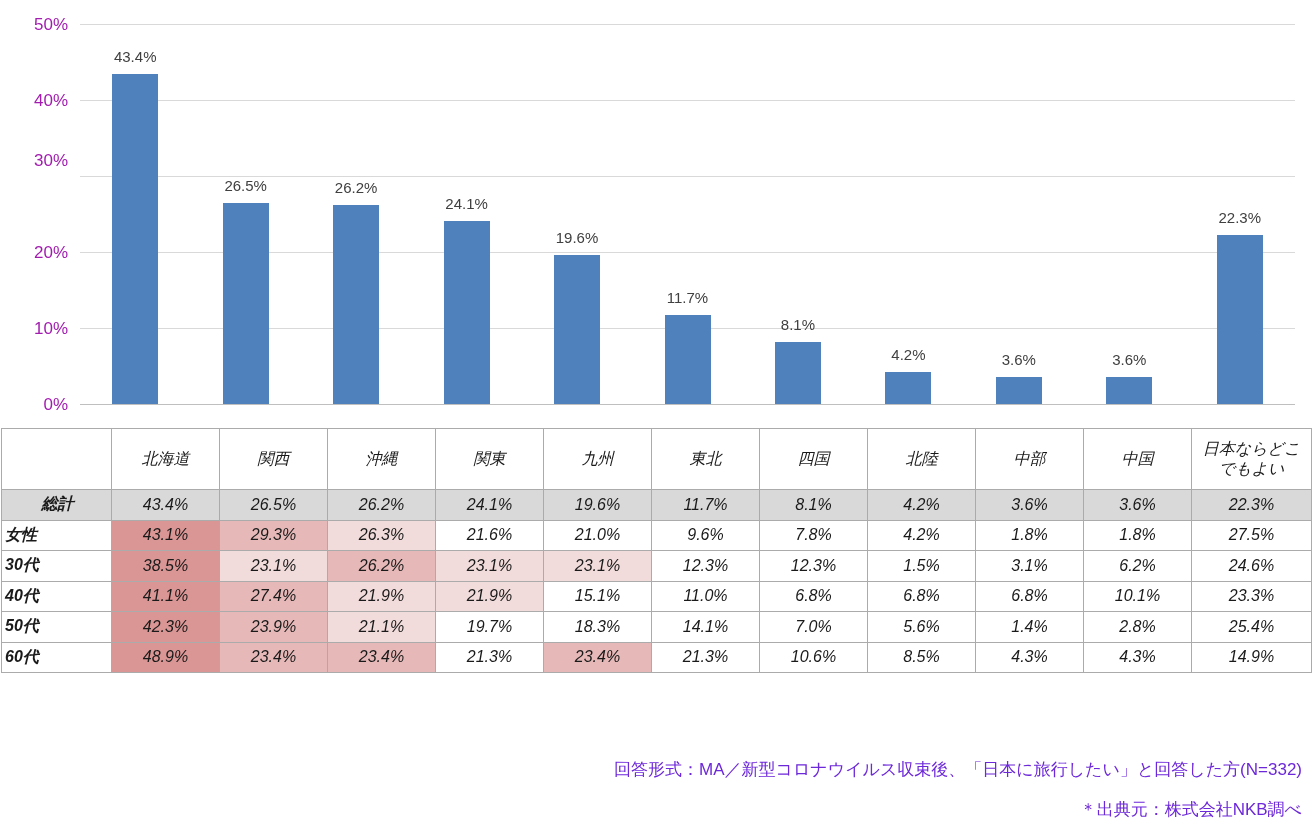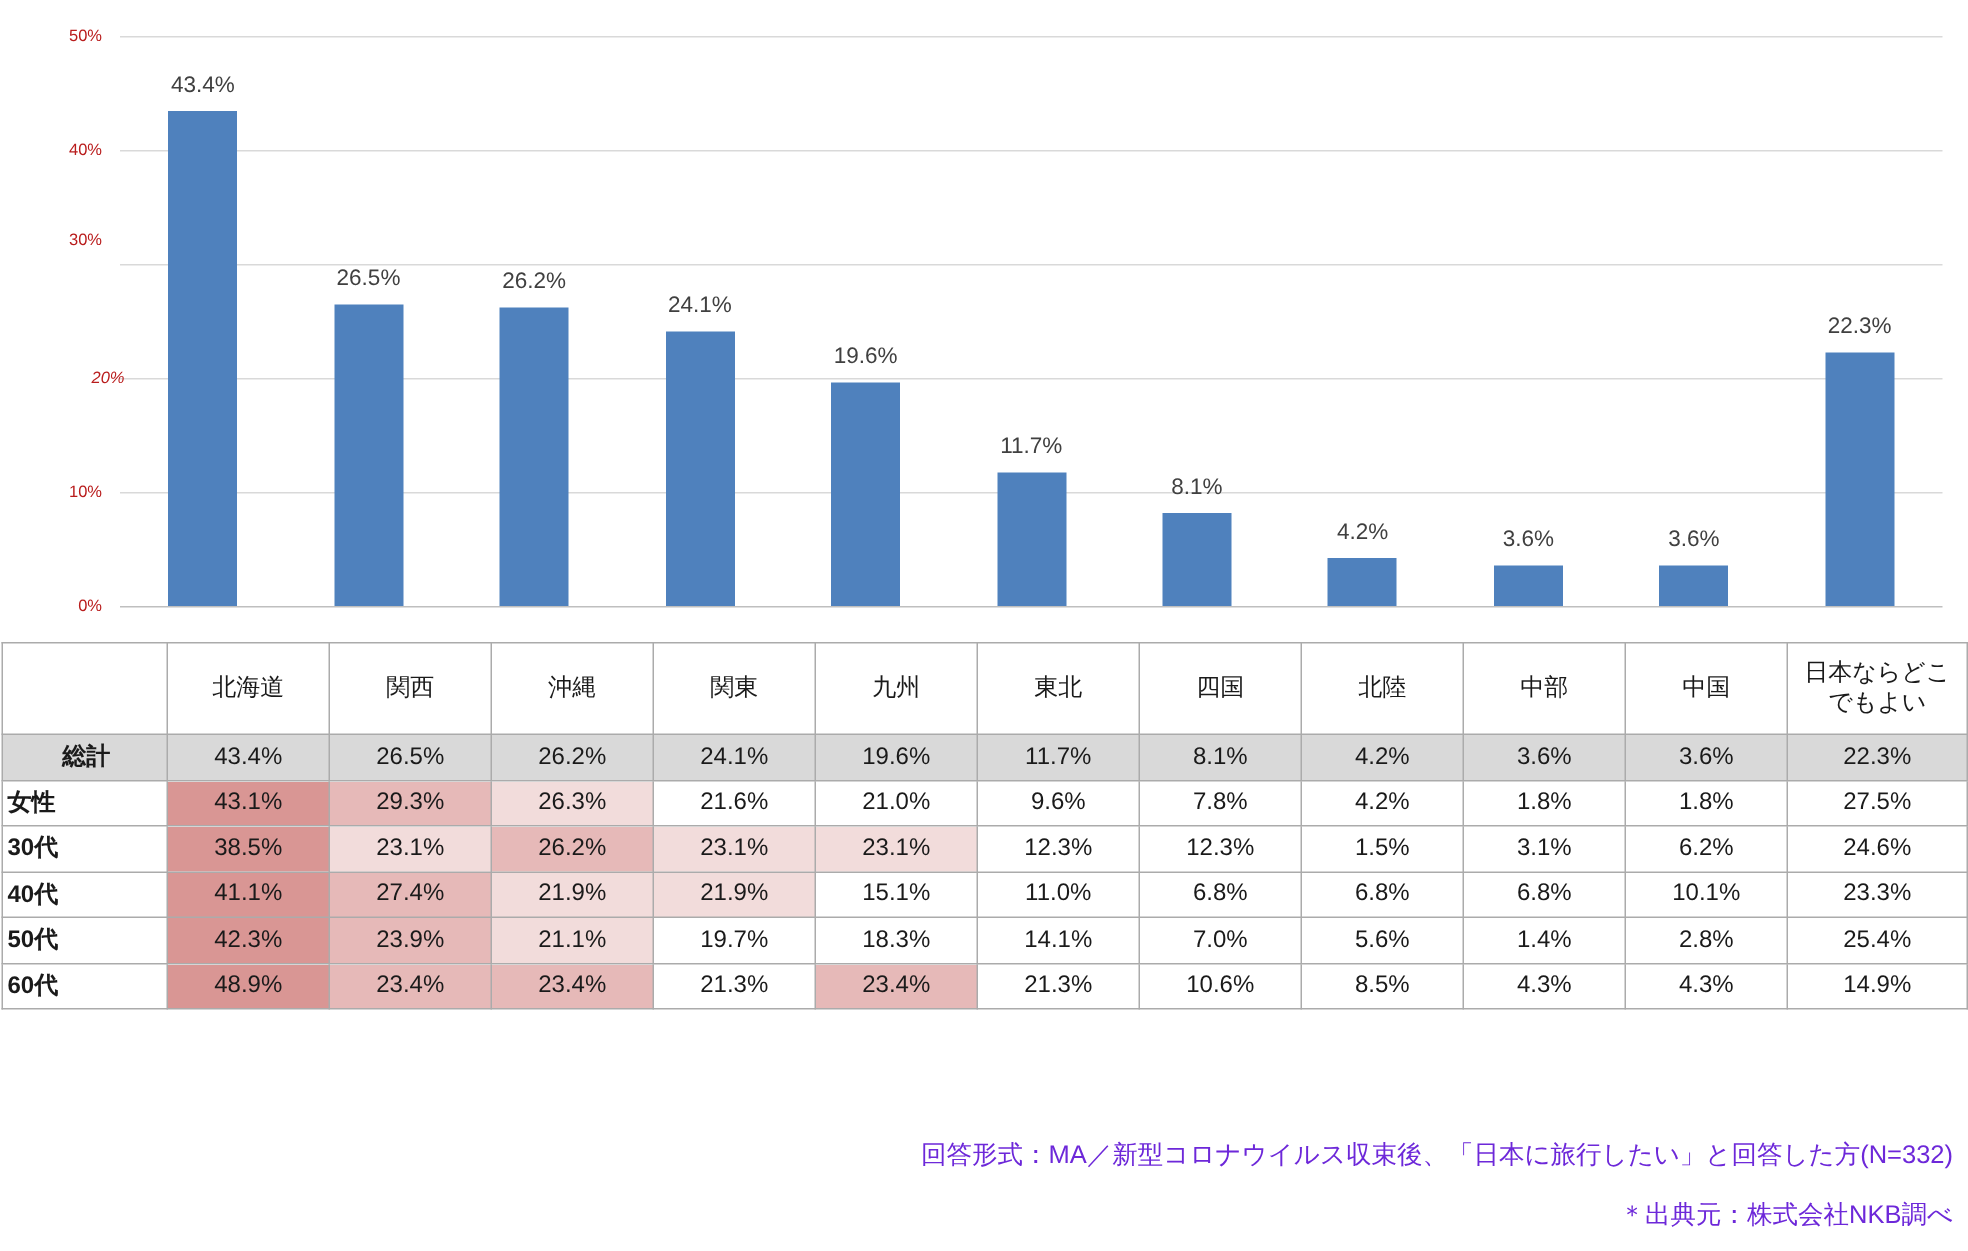--- a/index.html
+++ b/index.html
@@ -3,26 +3,26 @@
 <meta charset="utf-8">
 <style>
   html,body{margin:0;padding:0;background:#ffffff;}
   body{font-family:"Liberation Sans","DejaVu Sans",sans-serif;}
   #page{position:relative;width:1312px;height:834px;background:#ffffff;overflow:hidden;}
 
   
   #chart{position:absolute;left:0;top:0;width:1312px;height:428px;}
   .gridline{position:absolute;height:1px;background:#D9D9D9;}
   .gridline.baseline{background:#BFBFBF;}
-  .ytick{position:absolute;width:68px;text-align:right;font-size:11px;color:#b91c1c;line-height:13px;}
+  .ytick{position:absolute;width:68px;text-align:right;font-size:17px;color:#a21caf;line-height:13px;}
   .bar{position:absolute;background:#4F81BD;}
   .bar-label{position:absolute;width:90px;text-align:center;font-size:15px;color:#404040;line-height:18px;}
 
   
-  #table-wrap{position:absolute;left:1px;top:428px;width:1310px;}
+  #table-wrap{position:absolute;left:1px;top:428px;width:1310px;font-style:italic;}
   table{border-collapse:collapse;table-layout:fixed;width:1310px;}
   th,td{border:1px solid #ABABAB;font-weight:normal;color:#1a1a1a;overflow:hidden;}
   thead th{height:60px;font-size:16px;text-align:center;vertical-align:middle;background:#ffffff;padding:0 6px;line-height:20px;}
   tbody tr{height:30.5px;}
   tbody th{font-size:16px;font-weight:bold;text-align:left;padding-left:3px;vertical-align:middle;}
   tbody td{font-size:16px;text-align:center;vertical-align:middle;}
   tr.total th, tr.total td{background:#D9D9D9;text-align:center;}
   td.h1{background:#F2DCDB;}
   td.h2{background:#E6B9B8;}
   td.h3{background:#D99694;}
@@ -35,21 +35,21 @@
 </head>
 <body>
 
 <div id="page">
   <div id="chart">
       <div class="gridline baseline" style="left: 80px; width: 1215px; top: 404px;"></div>
       <div class="ytick" style="left: 0px; top: 398px;">0%</div>
       <div class="gridline" style="left: 80px; width: 1215px; top: 328px;"></div>
       <div class="ytick" style="left: 0px; top: 322px;">10%</div>
       <div class="gridline" style="left: 80px; width: 1215px; top: 252px;"></div>
-      <div class="ytick" style="left: 15px; top: 246px; font-style: italic;">20%</div>
+      <div class="ytick" style="left: 0px; top: 246px;">20%</div>
       <div class="gridline" style="left: 80px; width: 1215px; top: 176px;"></div>
       <div class="ytick" style="left: 0px; top: 154px;">30%</div>
       <div class="gridline" style="left: 80px; width: 1215px; top: 100px;"></div>
       <div class="ytick" style="left: 0px; top: 94px;">40%</div>
       <div class="gridline" style="left: 80px; width: 1215px; top: 24px;"></div>
       <div class="ytick" style="left: 0px; top: 18px;">50%</div>
       <div class="bar" style="left: 112.227px; width: 46px; top: 74.16px; height: 329.84px; background: rgb(79, 129, 189);"></div>
       <div class="bar-label" style="left: 90.2273px; top: 48.16px;">43.4%</div>
       <div class="bar" style="left: 222.682px; width: 46px; top: 202.6px; height: 201.4px; background: rgb(79, 129, 189);"></div>
       <div class="bar-label" style="left: 200.682px; top: 176.6px;">26.5%</div>

